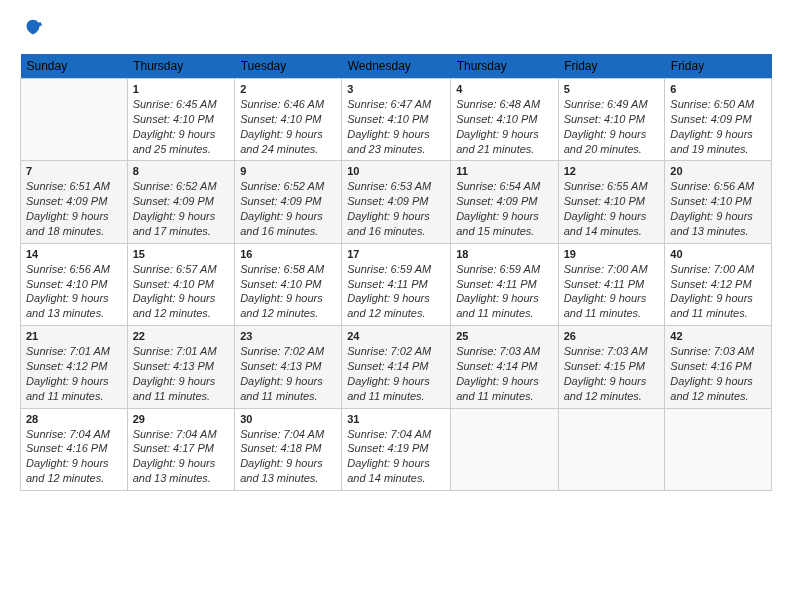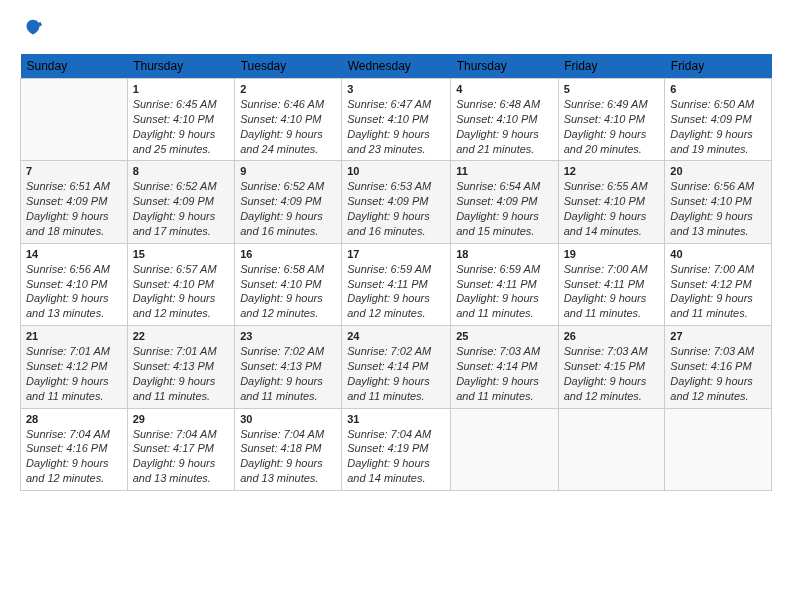--- a/index.html
+++ b/index.html
@@ -237,21 +237,21 @@
           </td>
           <td>
             <div class="day-num">25</div>
             <div class="day-info">Sunrise: 7:03 AM<br>Sunset: 4:14 PM<br>Daylight: 9 hours and 11 minutes.</div>
           </td>
           <td>
             <div class="day-num">26</div>
             <div class="day-info">Sunrise: 7:03 AM<br>Sunset: 4:15 PM<br>Daylight: 9 hours and 12 minutes.</div>
           </td>
           <td>
-            <div class="day-num">27</div>
+            <div class="day-num">42</div>
             <div class="day-info">Sunrise: 7:03 AM<br>Sunset: 4:16 PM<br>Daylight: 9 hours and 12 minutes.</div>
           </td>
         </tr>
         <tr>
           <td>
             <div class="day-num">28</div>
             <div class="day-info">Sunrise: 7:04 AM<br>Sunset: 4:16 PM<br>Daylight: 9 hours and 12 minutes.</div>
           </td>
           <td>
             <div class="day-num">29</div>

